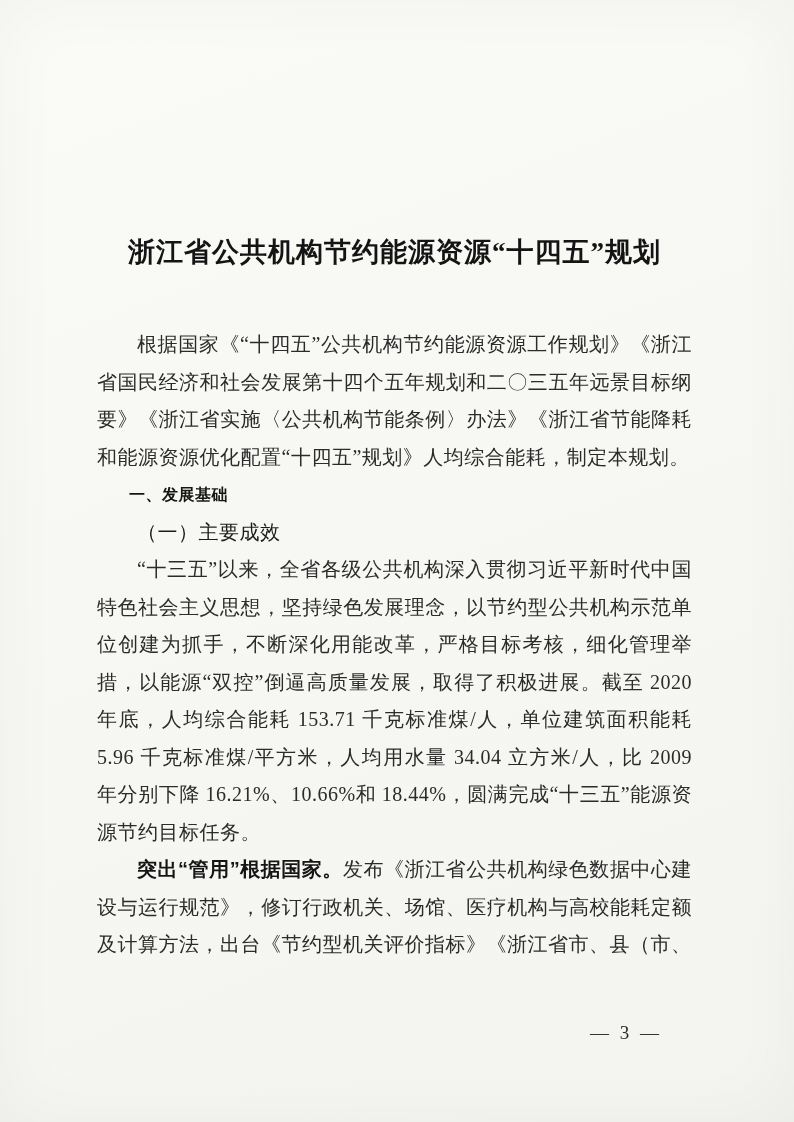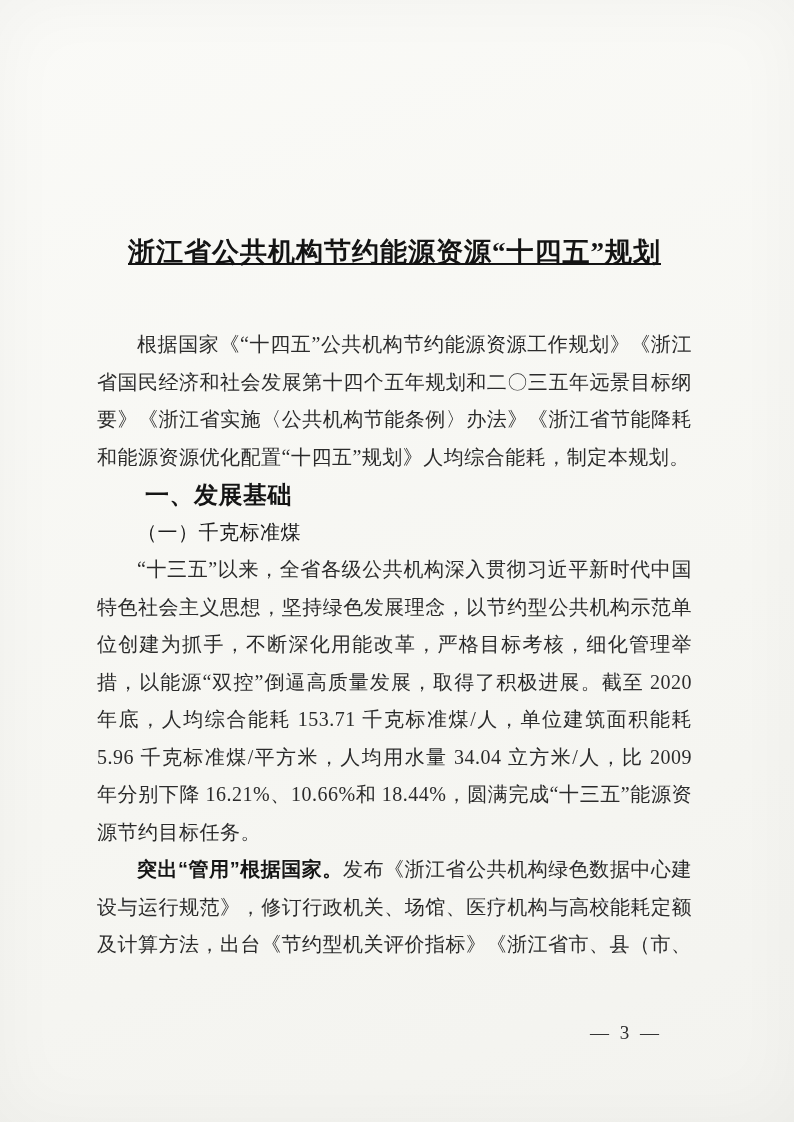--- a/index.html
+++ b/index.html
@@ -30,37 +30,36 @@
   .title {
     margin: 0;
     padding-top: 234px;
     margin-bottom: 56px;
     text-align: center;
     font-size: 27px;
     font-weight: bold;
     letter-spacing: 1px;
     color: #141414;
     font-family: "Liberation Serif", "DejaVu Serif", serif;
-    text-decoration: underline;
   }
   .body-text {
     font-size: 20px;
     line-height: 37.5px;
     letter-spacing: 0.5px;
     text-align: justify;
   }
   .body-text p {
     margin: 0;
     text-indent: 2em;
   }
   .heading {
     font-weight: bold;
     color: #151515;
     font-family: "Liberation Sans", "DejaVu Sans", sans-serif;
-    font-size: 24px;
+    font-size: 16px;
   }
   .subheading {
     color: #1c1c1c;
   }
   .lead {
     font-weight: bold;
     color: #151515;
     font-family: "Liberation Sans", "DejaVu Sans", sans-serif;
   }
   .pageno {
@@ -74,19 +73,19 @@
 </style>
 </head>
 <body>
 
 <div class="page">
   <div class="doc">
     <h1 class="title">浙江省公共机构节约能源资源“十四五”规划</h1>
     <div class="body-text">
       <p>根据国家《“十四五”公共机构节约能源资源工作规划》《浙江省国民经济和社会发展第十四个五年规划和二〇三五年远景目标纲要》《浙江省实施〈公共机构节能条例〉办法》《浙江省节能降耗和能源资源优化配置“十四五”规划》人均综合能耗，制定本规划。</p>
       <p class="heading">一、发展基础</p>
-      <p class="subheading">（一）千克标准煤</p>
+      <p class="subheading">（一）主要成效</p>
       <p>“十三五”以来，全省各级公共机构深入贯彻习近平新时代中国特色社会主义思想，坚持绿色发展理念，以节约型公共机构示范单位创建为抓手，不断深化用能改革，严格目标考核，细化管理举措，以能源“双控”倒逼高质量发展，取得了积极进展。截至 2020 年底，人均综合能耗 153.71 千克标准煤/人，单位建筑面积能耗 5.96 千克标准煤/平方米，人均用水量 34.04 立方米/人，比 2009 年分别下降 16.21%、10.66%和 18.44%，圆满完成“十三五”能源资源节约目标任务。</p>
       <p><span class="lead">突出“管用”根据国家。</span><span>发布《浙江省公共机构绿色数据中心建设与运行规范》，修订行政机关、场馆、医疗机构与高校能耗定额及计算方法，出台《节约型机关评价指标》《浙江省市、县（市、</span></p>
     </div>
   </div>
   <div class="pageno">— 3 —</div>
 </div>
 
 </body></html>

